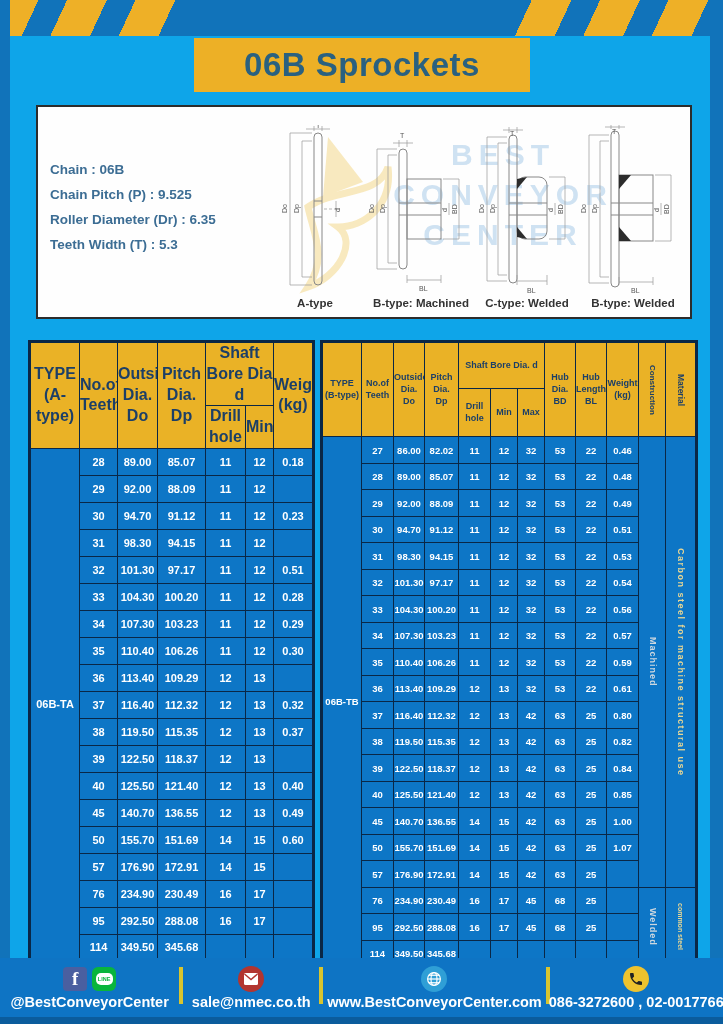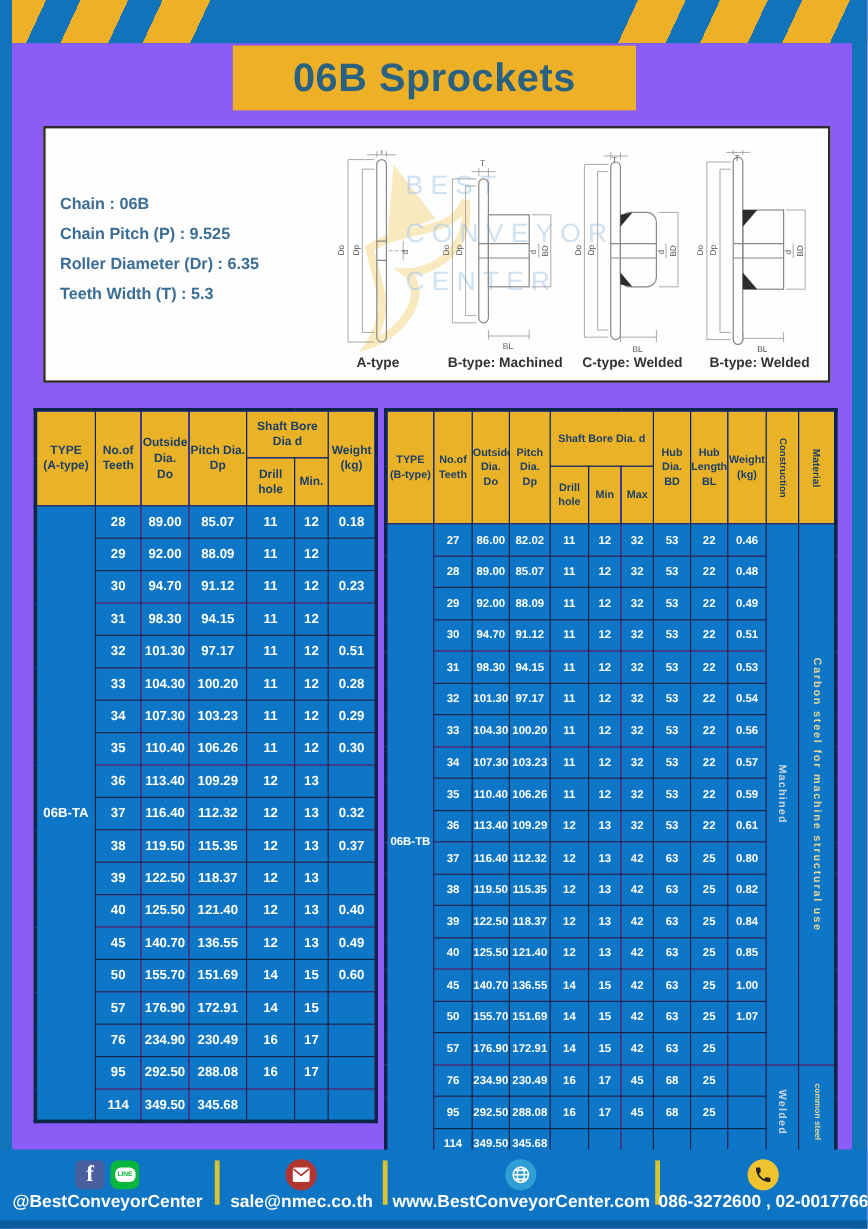--- a/index.html
+++ b/index.html
@@ -1,55 +1,55 @@
 <!DOCTYPE html>
 <html><head>
 <meta charset="utf-8">
 <style>
   html,body{margin:0;padding:0;background:#e8e8e8;}
-  .page{position:relative;width:723px;height:1024px;background:#8b5cf6;overflow:hidden;
+  .page{position:relative;width:723px;height:1024px;background:#0ea5e9;overflow:hidden;
         font-family:"Liberation Sans",sans-serif;}
   
   .top-band{position:absolute;top:0;left:0;right:0;height:36px;background:#1173ba;overflow:hidden;}
   .stripes{position:absolute;top:0;height:36px;
            background:repeating-linear-gradient(115deg,rgba(0,0,0,0) 0 26px,#eeb027 26px 62px);}
   .stripes.left{left:-30px;width:210px;}
   .stripes.right{right:-30px;width:250px;}
   .edge{position:absolute;top:0;bottom:0;background:#1173ba;}
   .edge.l{left:0;width:10px;}
   .edge.r{right:0;width:13px;}
   
   .title-box{position:absolute;top:38px;left:194px;width:336px;height:54px;background:#edb026;
              display:flex;align-items:center;justify-content:center;}
   .title-box h1{margin:0;font-size:33px;font-weight:bold;color:#2a6180;letter-spacing:.5px;}
   
   .spec-box{position:absolute;top:105px;left:36px;width:652px;height:210px;background:#fefefe;
             border:2px solid #2c2c2c;}
-  .watermark{position:absolute;left:300px;top:28px;width:330px;text-align:left;z-index:0;
-             color:rgba(168,203,232,.55);font-weight:normal;line-height:40px;font-size:22px;
+  .watermark{position:absolute;left:300px;top:28px;width:330px;text-align:center;z-index:0;
+             color:rgba(168,203,232,.55);font-weight:bold;line-height:40px;font-size:30px;
              letter-spacing:6px;pointer-events:none;}
   .bird{position:absolute;left:230px;top:20px;z-index:0;opacity:.55;}
   .specs{position:absolute;left:12px;top:50px;z-index:2;color:#3c6d94;font-weight:bold;
          font-size:13.5px;line-height:25px;white-space:nowrap;}
   .diagrams{position:absolute;left:224px;top:8px;right:4px;bottom:4px;display:flex;z-index:1;}
   .diagram{flex:1;display:flex;flex-direction:column;align-items:center;justify-content:flex-end;}
   .diagram .cap{font-size:11.5px;color:#333;font-weight:bold;margin:2px 0 4px;}
   .dg{stroke:#888;fill:none;stroke-width:1;}
   .dg-dim{stroke:#999;stroke-width:.7;}
   .dg-txt{fill:#555;font-size:7px;stroke:none;font-family:"Liberation Sans",sans-serif;}
   .dg-fill{fill:#2c2c2c;stroke:none;}
   
   table{border-collapse:collapse;table-layout:fixed;}
   .ta{position:absolute;left:28px;top:340px;width:284px;}
   .tb{position:absolute;left:320px;top:340px;width:375px;}
   th,td{border:1.5px solid #0a2746;text-align:center;vertical-align:middle;padding:0;overflow:hidden;}
   .ta,.tb{border:3px solid #0a2746;}
   th{background:#eab226;color:#1c3f67;font-weight:bold;white-space:pre-line;line-height:1.3;}
   td{background:#0d76c6;color:#ffffff;font-weight:bold;}
-  .ta th{font-size:10px;}
+  .ta th{font-size:16px;}
   .tb th{font-size:9px;}
   .ta td{font-size:11px;}
   .tb td{font-size:9.5px;}
   .ta thead tr{height:40px;}
   .tb thead tr:first-child{height:38px;}
   .tb thead tr:last-child{height:39px;}
   .ta tbody tr{height:27px;}
   .tb tbody tr{height:26.5px;}
   .type-cell{font-size:10.5px;}
   .vwrap{display:flex;align-items:center;justify-content:center;overflow:hidden;margin:0 auto;width:100%;}

